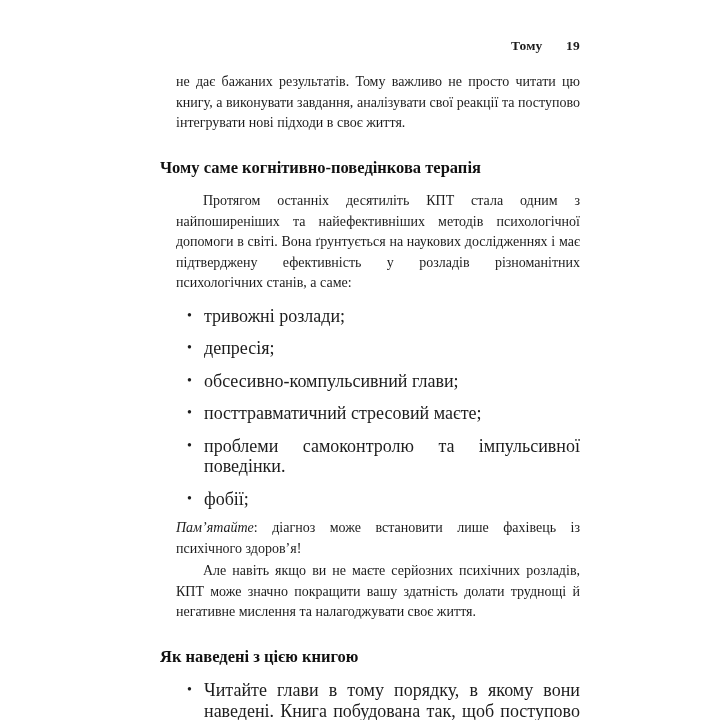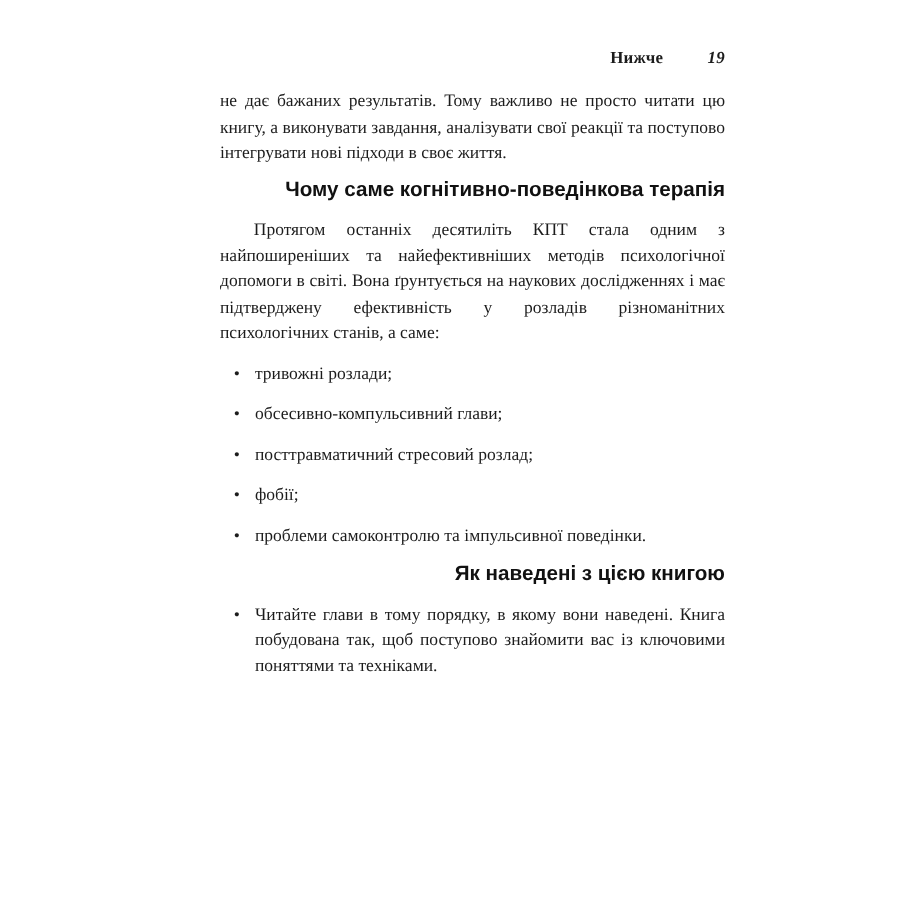--- a/index.html
+++ b/index.html
@@ -25,52 +25,50 @@
   .running-head {
     text-align: right;
     font-size: 13.5px;
     font-weight: 600;
     letter-spacing: 0.2px;
     margin-bottom: 18px;
     color: #1c1c1c;
   }
   .running-head .pagenum {
     display: inline-block;
-    margin-left: 32px;
-    font-style: italic;
+    margin-left: 20px;
   }
   p {
     margin: 0 0 2px 16px;
     font-size: 14px;
     line-height: 20.5px;
     text-align: justify;
     hyphens: auto;
     -webkit-hyphens: auto;
   }
   p.indent { text-indent: 27px; }
   p.noindent { text-indent: 0; }
   h2.section-heading {
-    font-family: Liberation Sans, sans-serif;
+    font-family: Liberation Serif, serif;
     font-size: 16.5px;
     font-weight: 700;
-    margin: 8px 0 13px 0;
+    margin: 24px 0 13px 0;
     line-height: 1.25;
     color: #111111;
-    text-align: right;
   }
   ul.bullet-list {
     list-style: none;
     margin: 9px 0 9px 27px;
     padding: 0;
   }
   ul.bullet-list li {
     position: relative;
     padding-left: 17px;
     margin-bottom: 7px;
-    font-size: 14px;
+    font-size: 18px;
     line-height: 20.5px;
     text-align: justify;
     hyphens: auto;
     margin-top: 12px;
     -webkit-hyphens: auto;
   }
   ul.bullet-list li::before {
     content: "\2022";
     position: absolute;
     left: 0;
@@ -81,39 +79,42 @@
   ul.bullet-list.spaced li { margin-bottom: 12px; }
   em.note-lead { font-style: italic; }
 </style>
 </head>
 <body>
 
 <div class="canvas">
   <div class="page-content">
 
     <div class="running-head">
-      <span>Нижче</span>
+      <span>Тому</span>
       <span class="pagenum">19</span>
     </div>
 
     <p class="noindent">не дає бажаних результатів. Тому важливо не просто читати цю книгу, а виконувати завдання, аналізувати свої реакції та поступово інтегрувати нові підходи в своє життя.</p>
 
     <h2 class="section-heading">Чому саме когнітивно-поведінкова терапія</h2>
 
     <p class="indent">Протягом останніх десятиліть КПТ стала одним з найпоширеніших та найефективніших методів психологічної допомоги в світі. Вона ґрунтується на наукових дослідженнях і має підтверджену ефективність у розладів різноманітних психологічних станів, а саме:</p>
 
     <ul class="bullet-list">
       <li>тривожні розлади;</li>
+      <li>депресія;</li>
       <li>обсесивно-компульсивний глави;</li>
-      <li>посттравматичний стресовий розлад;</li>
+      <li>посттравматичний стресовий маєте;</li>
+      <li>проблеми самоконтролю та імпульсивної поведінки.</li>
       <li>фобії;</li>
-      <li>проблеми самоконтролю та імпульсивної поведінки.</li>
     </ul>
 
+    <p class="noindent"><em class="note-lead">Пам’ятайте</em><span>: діагноз може встановити лише фахівець із психічного здоров’я!</span></p>
 
+    <p class="indent">Але навіть якщо ви не маєте серйозних психічних розладів, КПТ може значно покращити вашу здатність долати труднощі й негативне мислення та налагоджувати своє життя.</p>
 
     <h2 class="section-heading">Як наведені з цією книгою</h2>
 
 
     <ul class="bullet-list spaced">
       <li>Читайте глави в тому порядку, в якому вони наведені. Книга побудована так, щоб поступово знайомити вас із ключовими поняттями та техніками.</li>
 
     </ul>
 
   </div>

